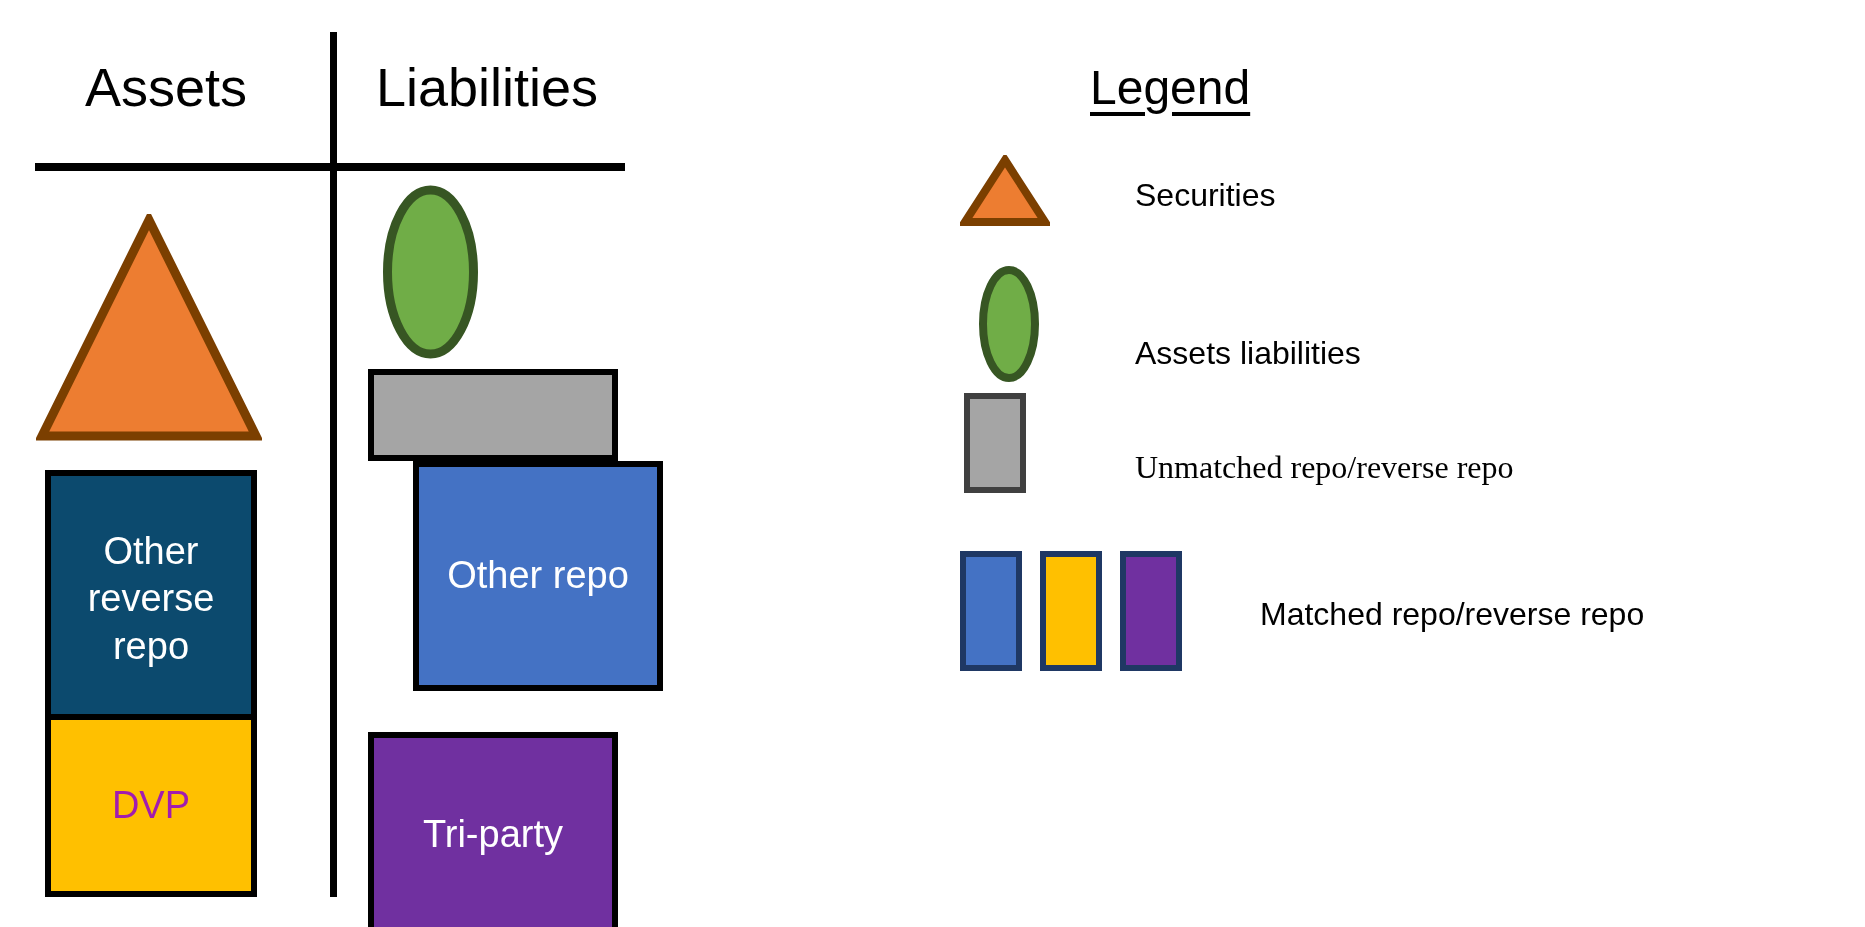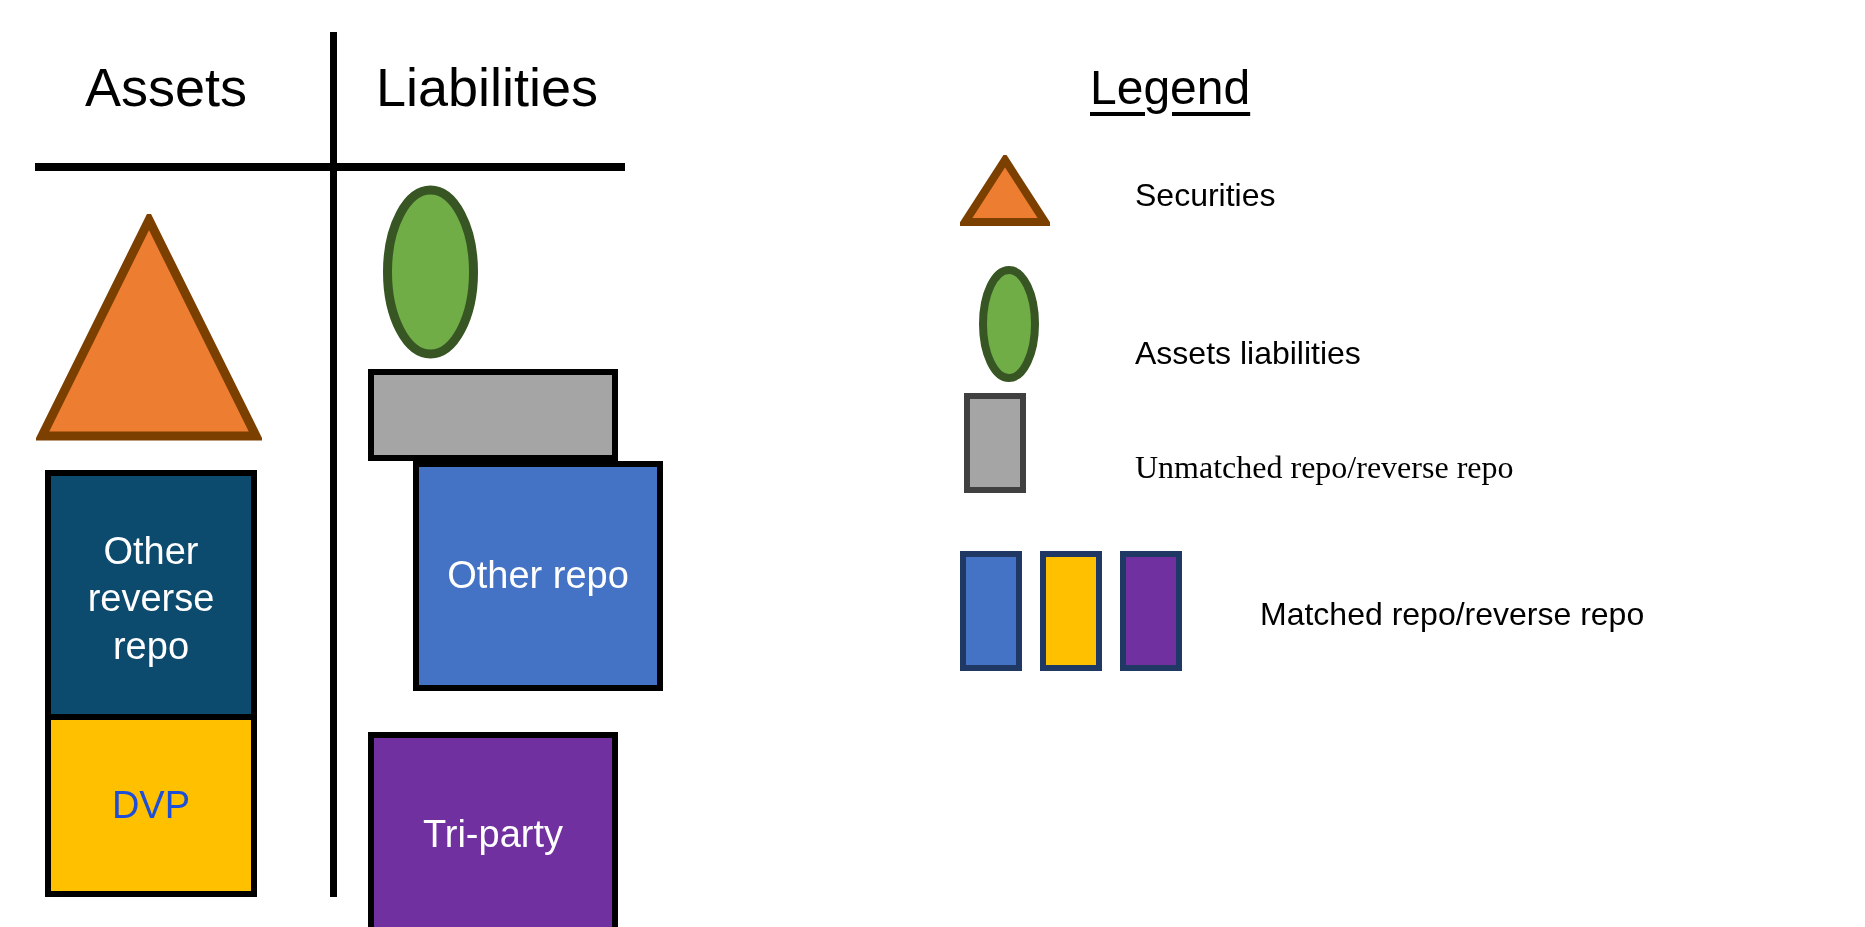--- a/index.html
+++ b/index.html
@@ -52,21 +52,21 @@
     box-sizing: border-box;
     border: 6px solid #000000;
     display: flex;
     align-items: center;
     justify-content: center;
     text-align: center;
     line-height: 1.25;
     font-size: 38px;
   }
   .label-white { color: #ffffff; }
-  .label-black { color: #1d4ed8; }
+  .label-black { color: #a21caf; }
 
   
   #assets-securities-triangle {
     position: absolute;
     left: 36px; top: 214px;
     width: 226px; height: 228px;
   }
   #assets-other-reverse-repo {
     left: 45px; top: 470px;
     width: 212px; height: 258px;

